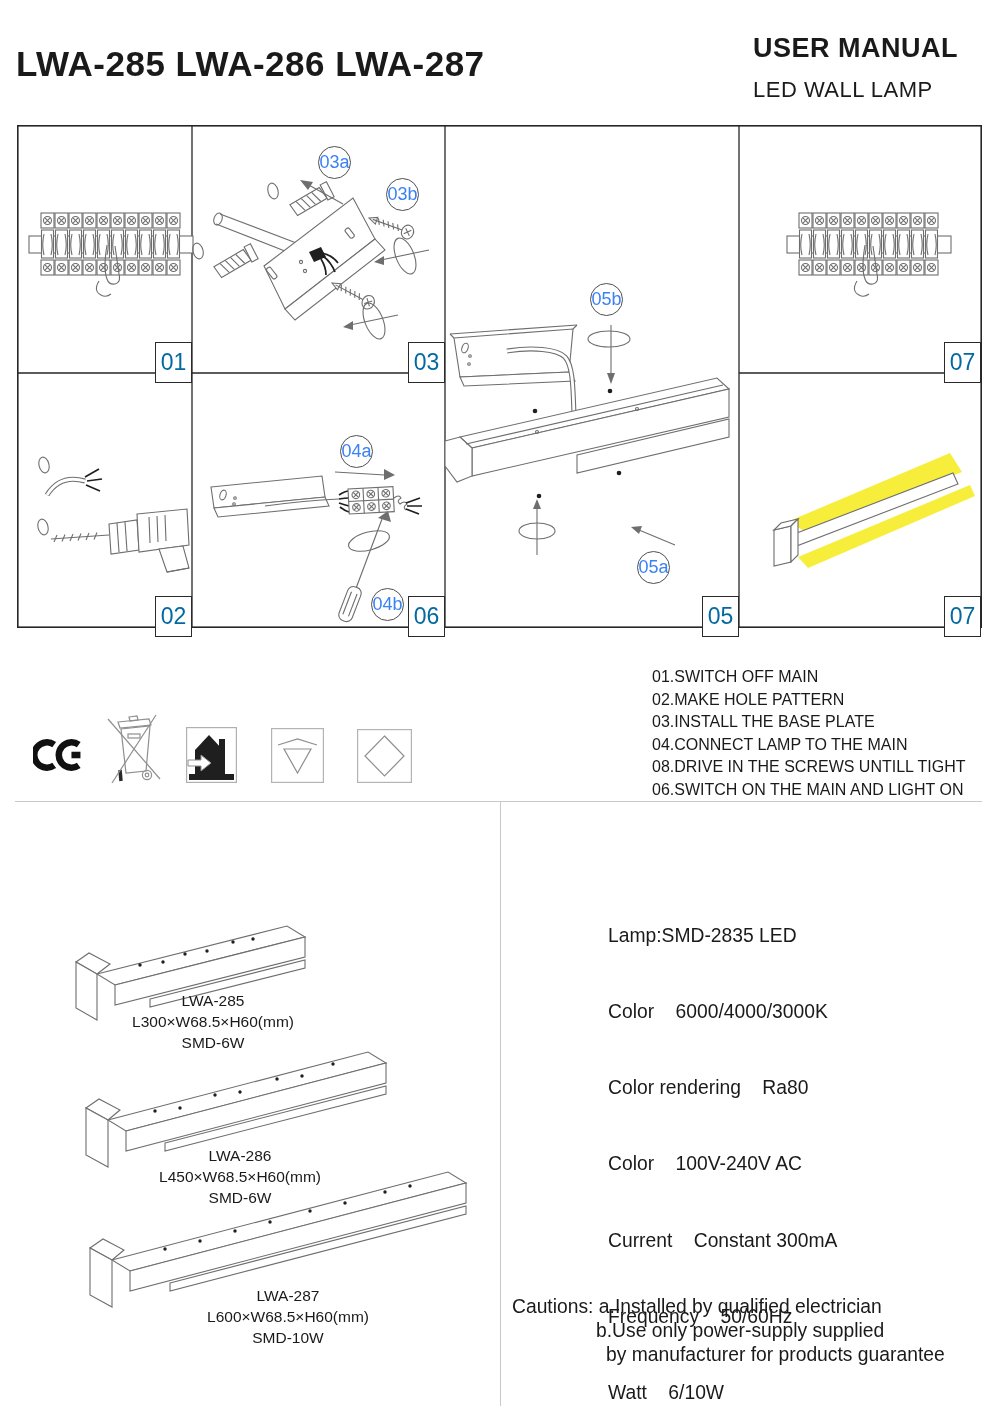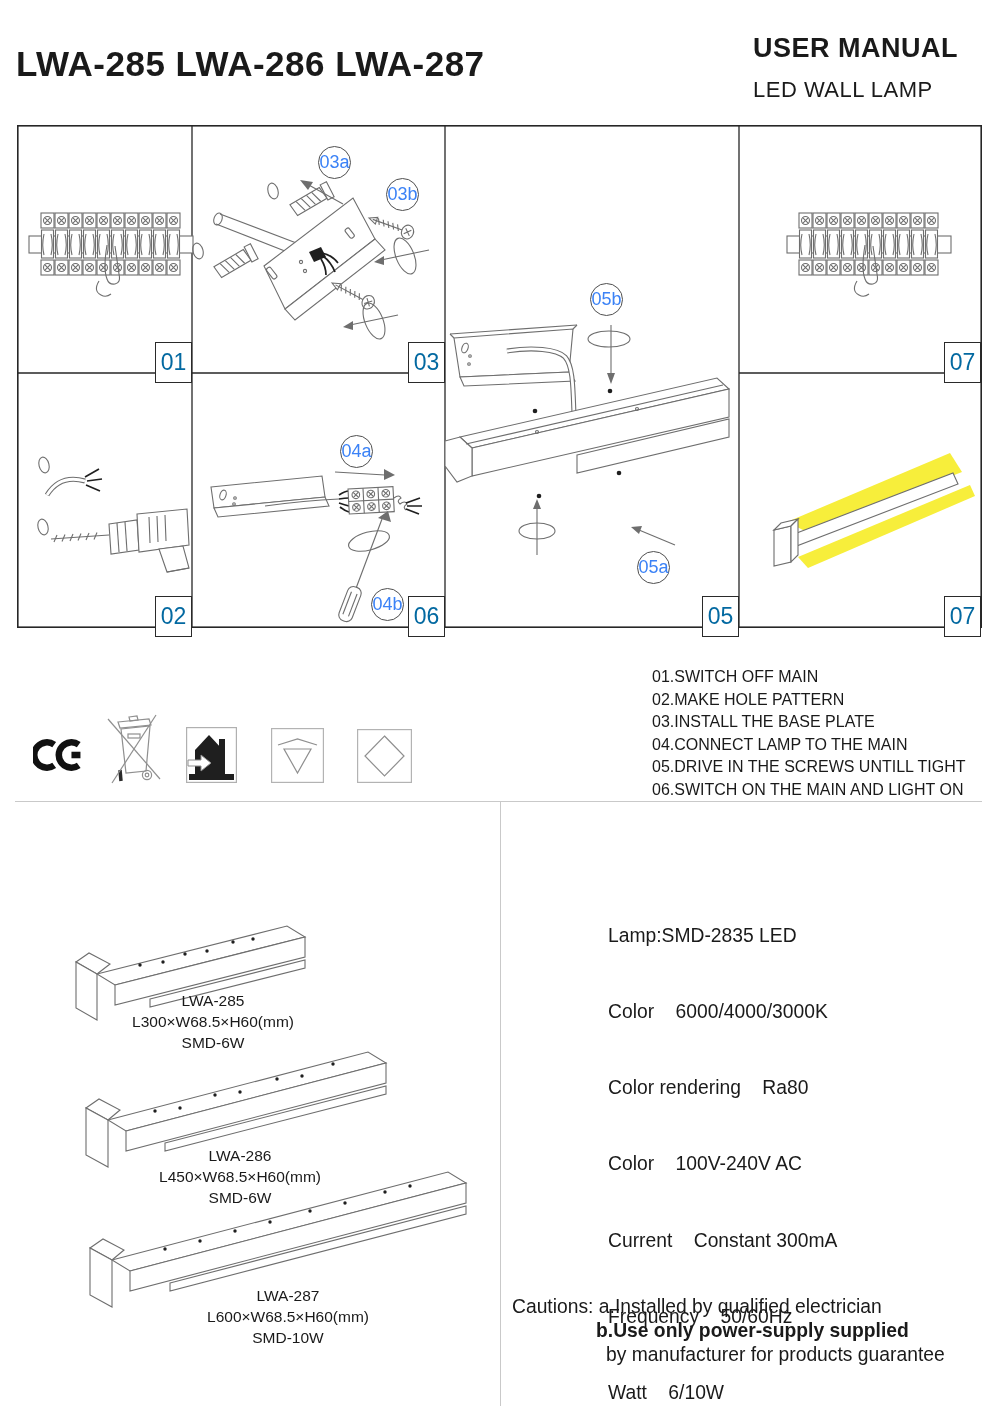--- a/index.html
+++ b/index.html
@@ -49,21 +49,21 @@
   .prod-label{position:absolute;width:280px;text-align:center;font-size:15.5px;line-height:21px;}
   .prod-1{left:73px;top:990px;}
   .prod-2{left:100px;top:1145px;}
   .prod-3{left:148px;top:1285px;}
 
   
   .specs{left:608px;top:872px;font-size:19.3px;line-height:25.4px;white-space:pre;}
 
   
   .cautions{left:512px;top:1295px;font-size:19.3px;line-height:24px;white-space:nowrap;}
-  .cautions .c2{padding-left:84px;font-weight:bold;}
+  .cautions .c2{padding-left:84px;}
   .cautions .c3{padding-left:94px;}
 </style>
 </head>
 <body>
 
 <div class="page">
 
   <div class="abs models-title">LWA-285 LWA-286 LWA-287</div>
   <div class="abs manual-head">
     <div class="manual-title">USER MANUAL</div>
@@ -314,21 +314,21 @@
       <rect x="0.6" y="0.6" width="53.8" height="52.8" fill="#fff" stroke="#b3b3b3" stroke-width="1.2"></rect>
       <polygon points="27.5,7 47,27 27.5,47 8,27" class="ln2"></polygon>
     </svg>
   </span>
 
   <div class="abs instructions">
     <div>01.SWITCH OFF MAIN</div>
     <div>02.MAKE HOLE PATTERN</div>
     <div>03.INSTALL THE BASE PLATE</div>
     <div>04.CONNECT LAMP TO THE MAIN</div>
-    <div>05.DRIVE IN THE SCREWS UNTILL TIGHT</div>
+    <div>08.DRIVE IN THE SCREWS UNTILL TIGHT</div>
     <div>06.SWITCH ON THE MAIN AND LIGHT ON</div>
   </div>
 
   <div class="abs divider-h"></div>
   <div class="abs divider-v"></div>
 
   <svg class="abs products-art" width="460" height="470" viewBox="0 0 460 470">
     <g>
       <polygon points="21,67 34,58 55,69 42,79" class="wh"></polygon>
       <polygon points="21,67 21,113 42,125 42,79" class="wh"></polygon>

